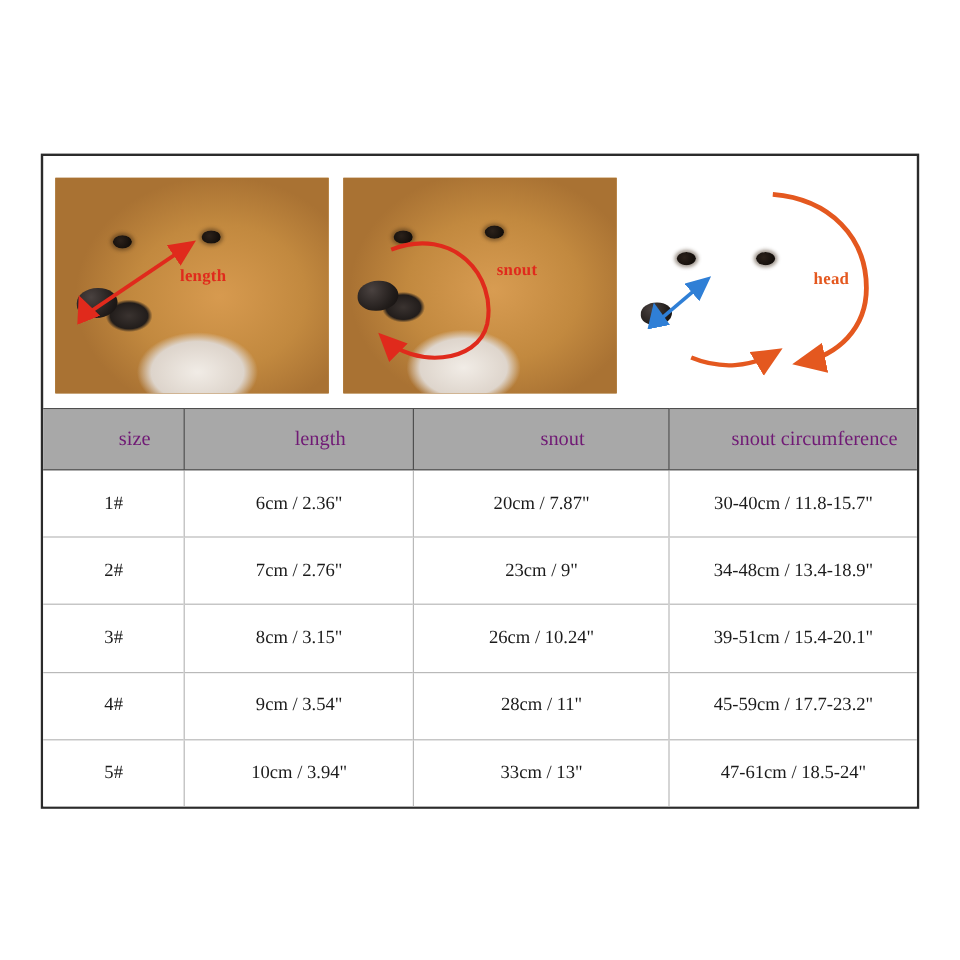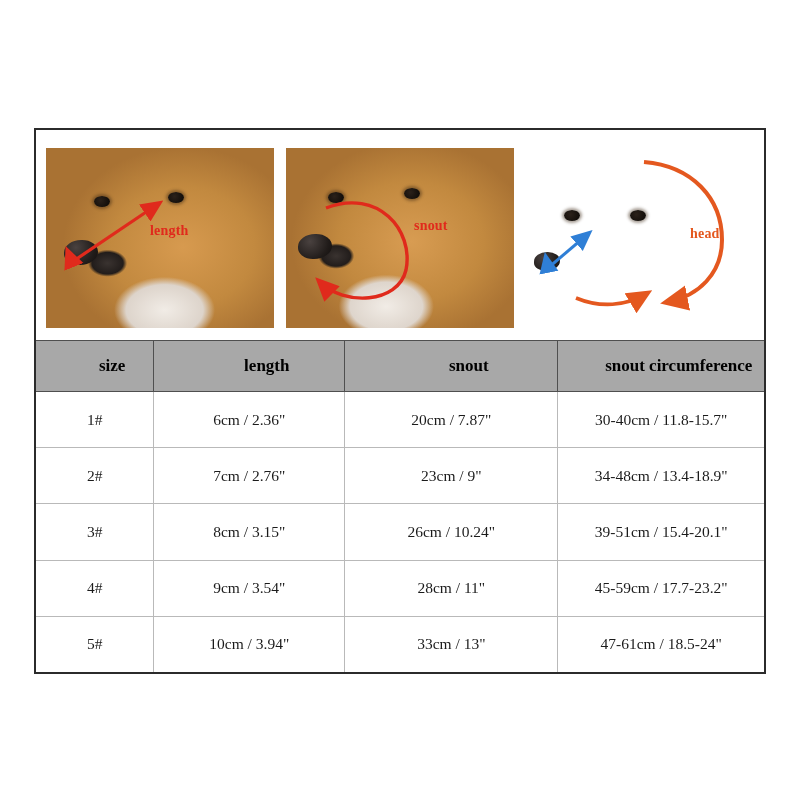--- a/index.html
+++ b/index.html
@@ -122,24 +122,24 @@
     flex: 1;
   }
 
   table.size-table col.c1 { width: 16.2%; }
   table.size-table col.c2 { width: 26.2%; }
   table.size-table col.c3 { width: 29.3%; }
   table.size-table col.c4 { width: 28.3%; }
 
   table.size-table th {
     background: #a8a8a8;
-    color: #000000;
+    color: #701a75;
     font-family: "Liberation Serif", serif;
     font-size: 17px;
-    font-weight: 700;
+    font-weight: 400;
     height: 48px;
     border: 1px solid #4f4f4f;
     border-left: none;
     border-right: 1px solid #4f4f4f;
     text-align: center;
     padding-left: 36px;
   }
   table.size-table th:last-child { border-right: none; }
 
   table.size-table td {
@@ -209,21 +209,21 @@
             </marker>
             <marker id="ah-bl" markerWidth="7" markerHeight="7" refX="5" refY="3.2" orient="auto">
               <path d="M0,0 L7,3.2 L0,6.4 Z" fill="#2f7fd6"></path>
             </marker>
           </defs>
           <path d="M118,14 C166,18 196,50 196,92 C196,126 172,148 142,154" stroke="#e4581f" stroke-width="4" fill="none" marker-end="url(#ah-or)"></path>
           <path d="M62,150 C86,160 112,158 132,146" stroke="#e4581f" stroke-width="3.6" fill="none" marker-end="url(#ah-or)" transform="translate(-12,0)"></path>
           <path d="M22,120 L62,86" stroke="#2f7fd6" stroke-width="3" fill="none" marker-end="url(#ah-bl)"></path>
           <path d="M22,120 L20,110" stroke="#2f7fd6" stroke-width="3" fill="none" marker-end="url(#ah-bl)"></path>
         </svg>
-        <span class="lbl lbl-orange" style="left:164px; top:78px;">head</span>
+        <span class="lbl lbl-orange" style="left:152px; top:78px;">head</span>
       </div>
 
     </div>
 
     <table class="size-table">
       <colgroup>
         <col class="c1">
           <col class="c2">
           <col class="c3">
           <col class="c4">

